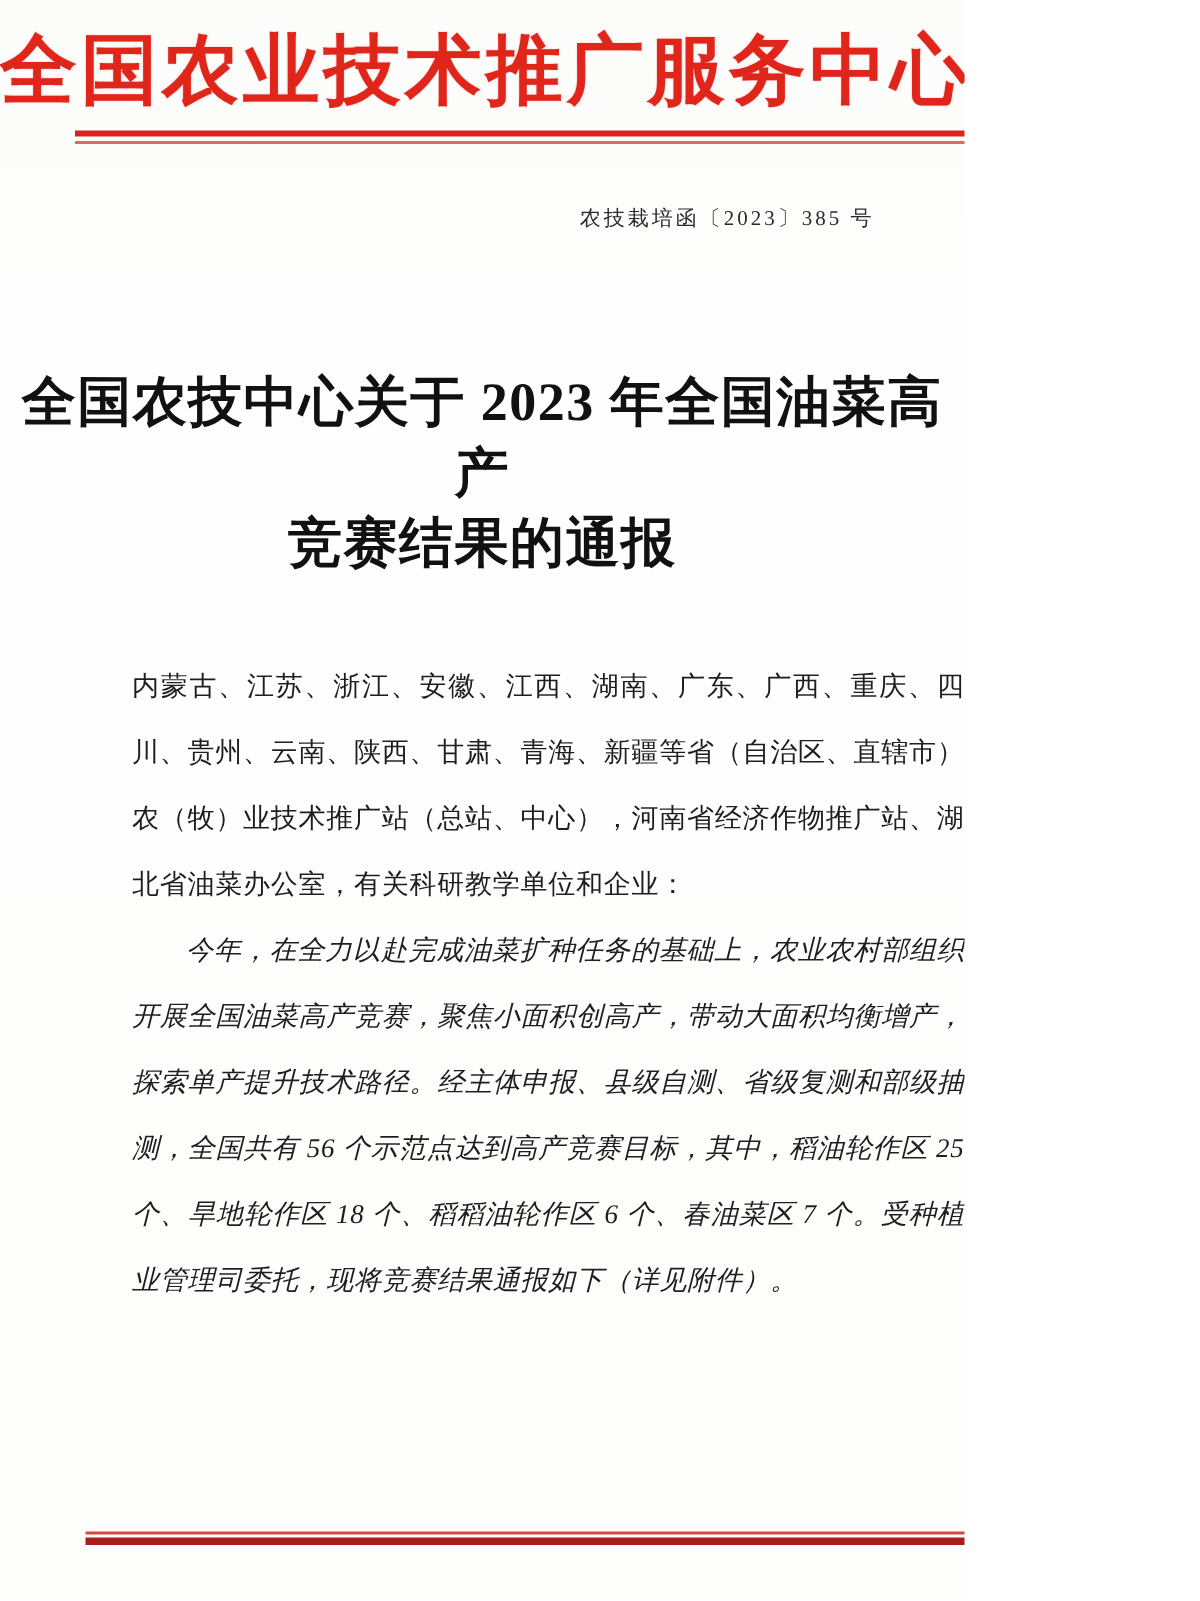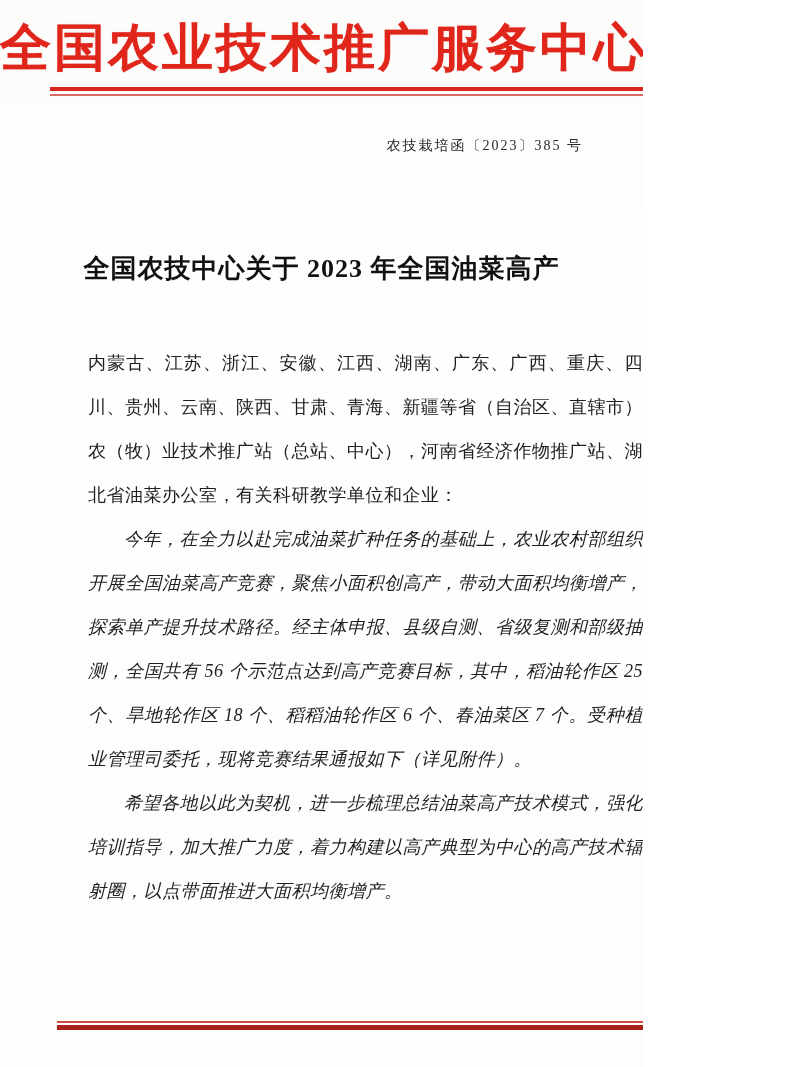--- a/index.html
+++ b/index.html
@@ -43,21 +43,21 @@
     padding-right: 60px;
     text-align: right;
     font-size: 14px;
     letter-spacing: 2px;
     color: #2a2a2a;
   }
   
   .doc-title {
     margin-top: 90px;
     text-align: center;
-    font-size: 26px;
+    font-size: 36px;
     font-weight: bold;
     line-height: 47px;
     color: #111111;
     letter-spacing: 1px;
   }
   
   .body-text {
     margin-top: 49px;
     padding-left: 88px;
     font-size: 18px;
@@ -89,26 +89,26 @@
   <div class="rule-double">
     <div class="thick"></div>
     <div class="gap"></div>
     <div class="thin"></div>
   </div>
 
   <div class="doc-number">农技栽培函〔2023〕385 号</div>
 
   <div class="doc-title">
     <div>全国农技中心关于 2023 年全国油菜高产</div>
+    <div>竞赛结果的通报</div>
   </div>
 
   <div class="body-text">
     <p>内蒙古、江苏、浙江、安徽、江西、湖南、广东、广西、重庆、四川、贵州、云南、陕西、甘肃、青海、新疆等省（自治区、直辖市）农（牧）业技术推广站（总站、中心），河南省经济作物推广站、湖北省油菜办公室，有关科研教学单位和企业：</p>
     <p class="indent">今年，在全力以赴完成油菜扩种任务的基础上，农业农村部组织开展全国油菜高产竞赛，聚焦小面积创高产，带动大面积均衡增产，探索单产提升技术路径。经主体申报、县级自测、省级复测和部级抽测，全国共有 56 个示范点达到高产竞赛目标，其中，稻油轮作区 25 个、旱地轮作区 18 个、稻稻油轮作区 6 个、春油菜区 7 个。受种植业管理司委托，现将竞赛结果通报如下（详见附件）。</p>
-    <p class="indent">希望各地以此为契机，进一步梳理总结油菜高产技术模式，强化培训指导，加大推广力度，着力构建以高产典型为中心的高产技术辐射圈，以点带面推进大面积均衡增产。</p>
   </div>
 
   <div class="footer-rule">
     <div class="thin"></div>
     <div class="gap"></div>
     <div class="thick"></div>
   </div>
 
 </div>
 

